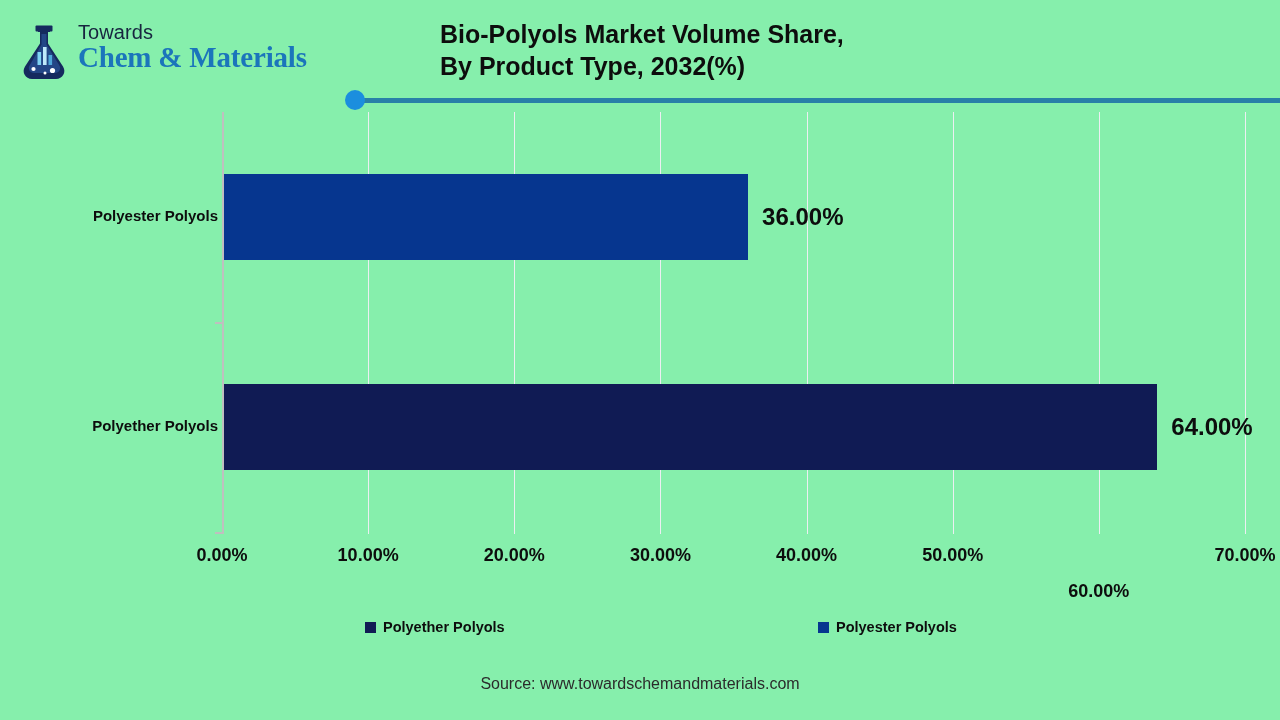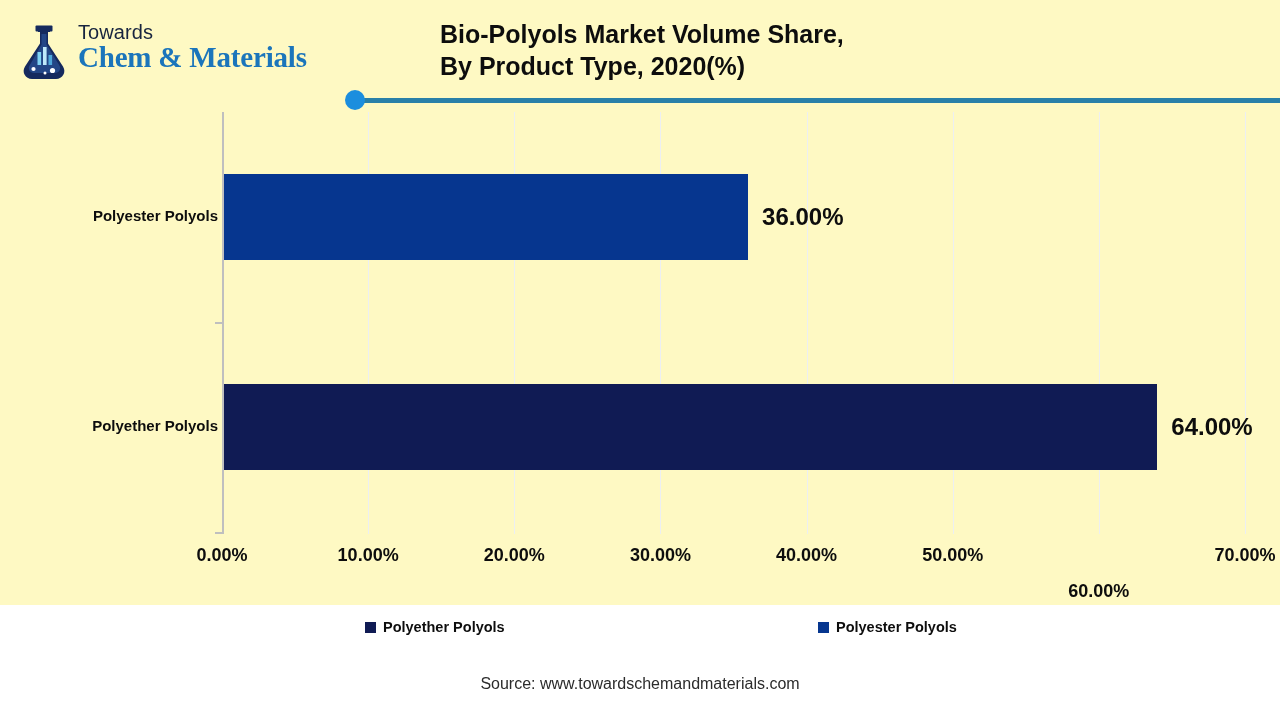--- a/index.html
+++ b/index.html
@@ -6,22 +6,22 @@
   html, body {
     width: 1280px;
     height: 720px;
     background: #ffffff;
     font-family: "Liberation Sans", sans-serif;
     overflow: hidden;
   }
   #page {
     position: relative;
     width: 1280px;
-    height: 605px;
-    background: #fef9c3;
+    height: 720px;
+    background: #86efac;
   }
 
   
   #logo-block {
     position: absolute;
     left: 18px;
     top: 22px;
     display: flex;
     align-items: flex-start;
   }
@@ -213,21 +213,21 @@
       </svg>
     </span>
     <span id="logo-text">
       <span id="logo-line1">Towards</span>
       <span id="logo-line2">Chem &amp; Materials</span>
     </span>
   </div>
 
   <div id="chart-title">
     <span>Bio-Polyols Market Volume Share,</span>
-    <span>By Product Type, 2020(%)</span>
+    <span>By Product Type, 2032(%)</span>
   </div>
 
   <div id="deco-rule">
     <div id="deco-line"></div>
     <div id="deco-dot"></div>
   </div>
 
   <div id="plot">
 
     <div id="gridlines">

